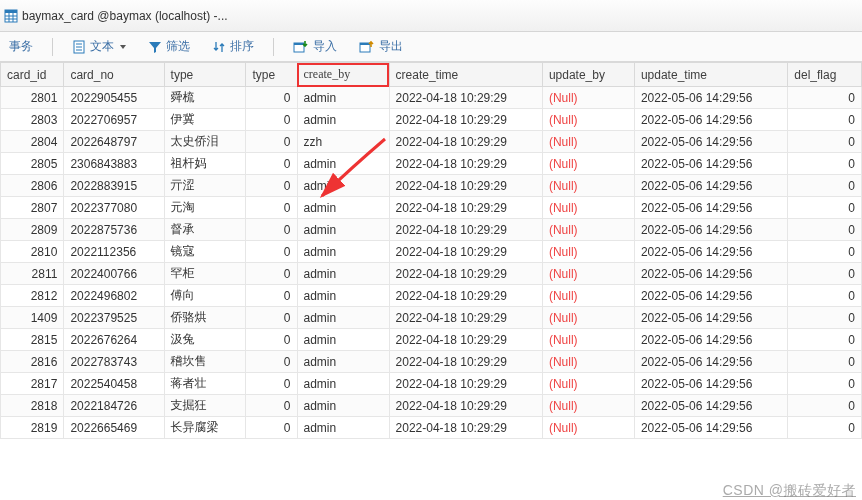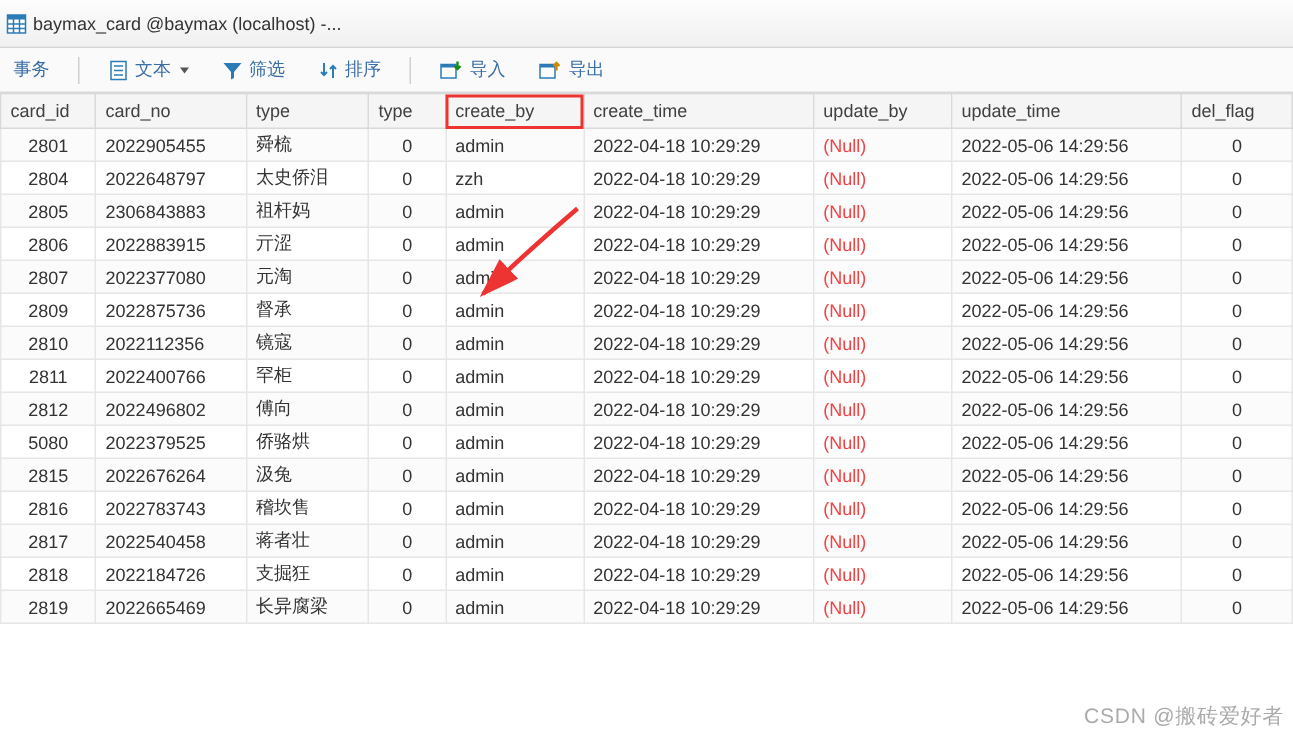--- a/index.html
+++ b/index.html
@@ -6,28 +6,28 @@
   html, body { font-family: "Microsoft YaHei", Arial, sans-serif; font-size: 12px; color: #333; background: #fff; width: 862px; height: 500px; overflow: hidden; }
   .titlebar { height: 32px; background: linear-gradient(#fdfdfd,#f0f0f0); border-bottom: 1px solid #d5d5d5; display: flex; align-items: center; padding: 0 4px; }
   .titlebar svg { flex-shrink: 0; }
   .titlebar-text { margin-left: 4px; color: #333; white-space: nowrap; }
   .toolbar { height: 30px; display: flex; align-items: center; border-bottom: 1px solid #d9d9d9; background: #fafafa; padding: 0 2px; gap: 8px; }
   .tb-btn { display: flex; align-items: center; padding: 2px 6px; border: 1px solid transparent; border-radius: 2px; cursor: pointer; gap: 4px; color: #3a6ea5; }
   .tb-sep { width:1px; height:18px; background: #d0d0d0; margin: 0 4px; }
   .caret { width:0;height:0;border-left:3px solid transparent;border-right:3px solid transparent;border-top:4px solid #555;margin-left:2px; }
   .grid { width: 100%; border-collapse: collapse; table-layout: fixed; }
   .hdr th { background: #f5f5f5; border: 1px solid #d9d9d9; text-align: left; padding: 4px 6px; font-weight: normal; color: #404040; height: 22px; white-space: nowrap; overflow: hidden; }
-  .hdr th.highlight { outline: 2px solid #e33; outline-offset: -2px; }
+  .hdr th.highlight { outline: 2px solid #e33; outline-offset: -2px; font-family: Liberation Serif, serif; }
   tbody td { border: 1px solid #e6e6e6; padding: 2px 6px; height: 20px; white-space: nowrap; overflow: hidden; }
   tbody tr:nth-child(odd) { background: #fbfbfb; }
   tbody tr:nth-child(even) { background: #ffffff; }
-  .num { text-align: center; }
+  .num { text-align: right; }
   .null { color: #ef4444; font-style: normal; }
   .arrow-svg { position: absolute; left: 300px; top: 72px; pointer-events: none; }
-  .watermark { position: absolute; right: 6px; bottom: 13px; color: rgba(100,100,100,0.55); font-size: 14px; letter-spacing: 0.5px; pointer-events:none; }
+  .watermark { position: absolute; right: 6px; bottom: 0; color: rgba(100,100,100,0.55); font-size: 14px; letter-spacing: 0.5px; pointer-events:none;text-decoration:underline; }
   .scroll { height: calc(500px - 22px - 30px); overflow: hidden; position:relative; }
 </style>
 </head>
 <body>
 
 <div class="titlebar">
   <svg width="14" height="14" viewBox="0 0 14 14">
     <rect x="1" y="1" width="12" height="12" fill="#fff" stroke="#2b7bb9"></rect>
     <rect x="1" y="1" width="12" height="3" fill="#2b7bb9"></rect>
     <line x1="5" y1="1" x2="5" y2="13" stroke="#2b7bb9"></line>
@@ -116,20 +116,31 @@
           <td>2022905455</td>
           <td>舜梳</td>
           <td class="num">0</td>
           <td>admin</td>
           <td>2022-04-18 10:29:29</td>
           <td class="null">(Null)</td>
           <td>2022-05-06 14:29:56</td>
           <td class="num">0</td>
         </tr>
         <tr>
+          <td class="num">2803</td>
+          <td>2022706957</td>
+          <td>伊冀</td>
+          <td class="num">0</td>
+          <td>admin</td>
+          <td>2022-04-18 10:29:29</td>
+          <td class="null">(Null)</td>
+          <td>2022-05-06 14:29:56</td>
+          <td class="num">0</td>
+        </tr>
+        <tr>
           <td class="num">2804</td>
           <td>2022648797</td>
           <td>太史侨泪</td>
           <td class="num">0</td>
           <td>zzh</td>
           <td>2022-04-18 10:29:29</td>
           <td class="null">(Null)</td>
           <td>2022-05-06 14:29:56</td>
           <td class="num">0</td>
         </tr>
@@ -204,21 +215,21 @@
           <td>2022496802</td>
           <td>傅向</td>
           <td class="num">0</td>
           <td>admin</td>
           <td>2022-04-18 10:29:29</td>
           <td class="null">(Null)</td>
           <td>2022-05-06 14:29:56</td>
           <td class="num">0</td>
         </tr>
         <tr>
-          <td class="num">5080</td>
+          <td class="num">1409</td>
           <td>2022379525</td>
           <td>侨骆烘</td>
           <td class="num">0</td>
           <td>admin</td>
           <td>2022-04-18 10:29:29</td>
           <td class="null">(Null)</td>
           <td>2022-05-06 14:29:56</td>
           <td class="num">0</td>
         </tr>
         <tr>

